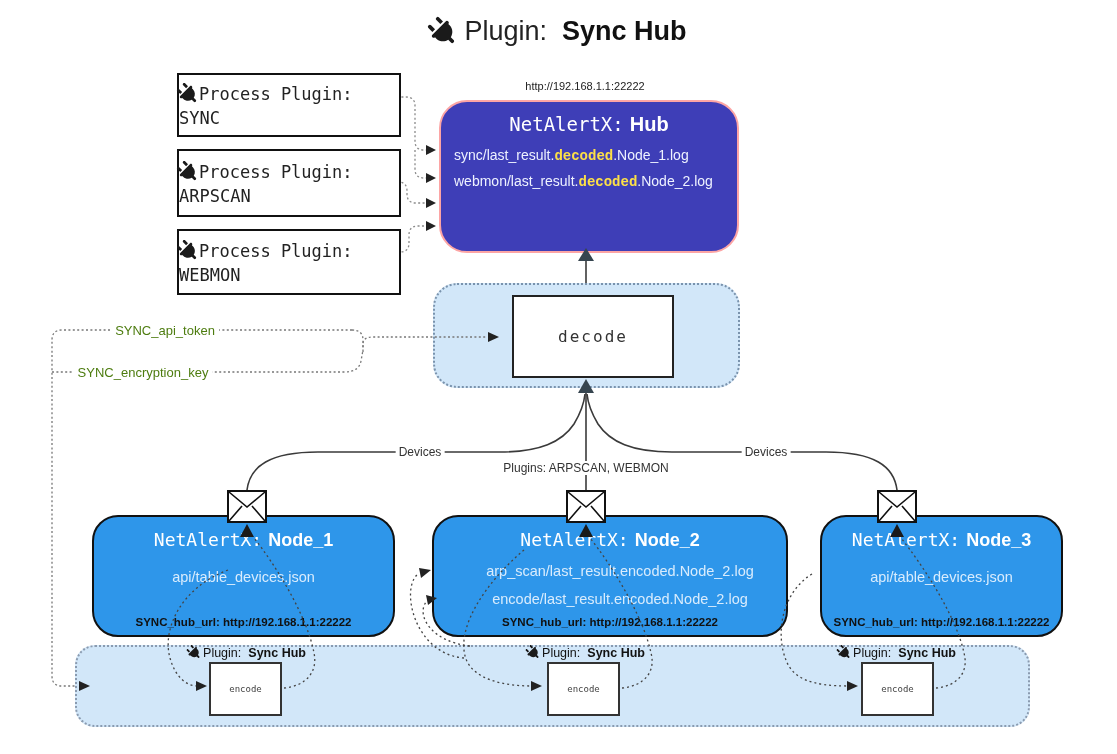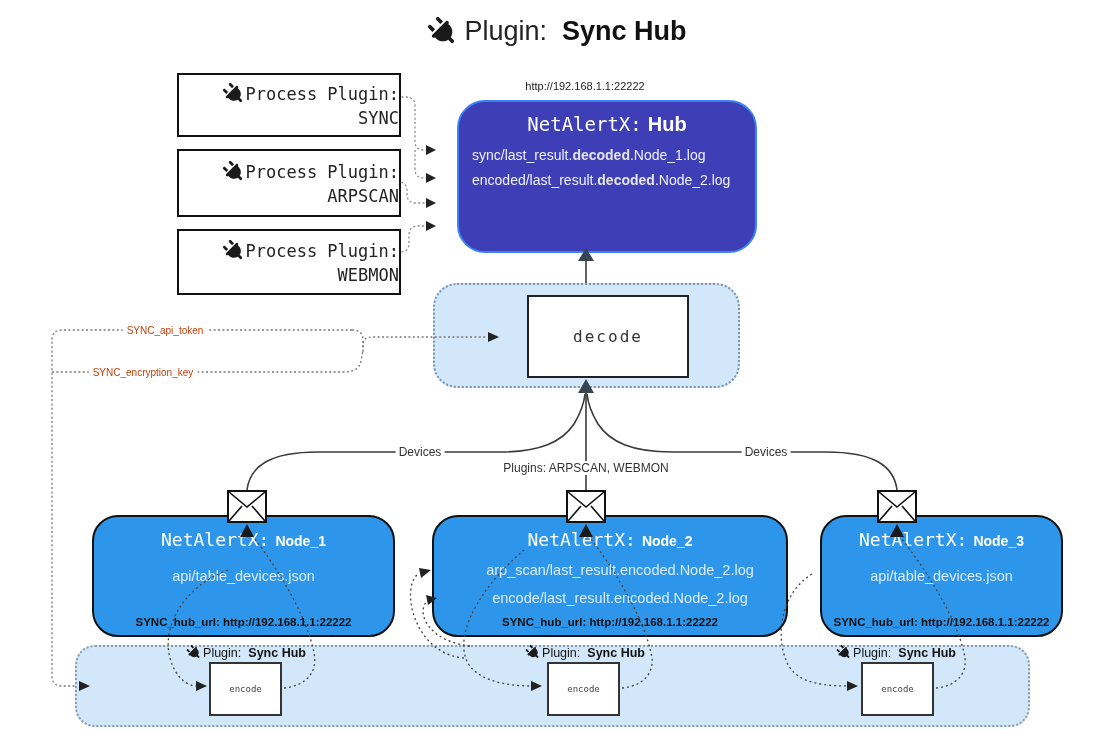--- a/index.html
+++ b/index.html
@@ -11,55 +11,55 @@
 
   
   .header{position:absolute;left:0;top:16px;width:100%;display:flex;align-items:center;
           justify-content:center;gap:8px;z-index:2;}
   .header .t-prefix{font-size:27px;color:#222;}
   .header .t-name{font-size:27px;font-weight:bold;color:#111;margin-left:7px;}
   .plug{display:inline-block;transform:rotate(-45deg);line-height:0;}
 
   
   .pbox{position:absolute;left:177px;width:220px;background:#fff;border:2px solid #111;
-        z-index:1;display:flex;flex-direction:column;align-items:flex-end;justify-content:center;
+        z-index:1;display:flex;flex-direction:column;align-items:flex-start;justify-content:center;
         font-family:"DejaVu Sans Mono",monospace;font-size:17px;color:#222;}
   .pbox .l1{display:flex;align-items:center;gap:2px;}
   .pbox .l2{margin-top:3px;}
 
   
   .hub-url{position:absolute;left:435px;top:80px;width:300px;text-align:center;
            font-size:11px;font-weight:400;color:#222;z-index:2;}
-  .hub{position:absolute;left:457px;top:100px;width:300px;height:153px;background:#3e3eb7;
-       border:2px solid #3b82f6;border-radius:28px;z-index:1;box-sizing:border-box;}
+  .hub{position:absolute;left:439px;top:100px;width:300px;height:153px;background:#3e3eb7;
+       border:2px solid #fca5a5;border-radius:28px;z-index:1;box-sizing:border-box;}
   .hub-title{text-align:center;margin-top:11px;color:#fff;}
   .hub-title .mono{font-family:"DejaVu Sans Mono",monospace;font-size:19px;}
   .hub-title .bold{font-weight:bold;font-size:20px;margin-left:6px;}
   .hub-logs{margin:7px 0 0 13px;font-size:14px;color:#eef2ff;line-height:24.5px;}
-  .hub-logs b{color:#e5e5e5;}
+  .hub-logs b{color:#fde047;font-family:Liberation Mono, monospace;}
 
   
   .panel{position:absolute;background:#d2e7f9;border:2px dotted #7a93ad;box-sizing:border-box;z-index:1;}
   .decode-wrap{left:433px;top:283px;width:307px;height:105px;border-radius:24px;}
-  .decode-box{position:absolute;left:527px;top:295px;width:162px;height:83px;background:#fff;
+  .decode-box{position:absolute;left:512px;top:295px;width:162px;height:83px;background:#fff;
               border:2px solid #222;z-index:2;display:flex;align-items:center;justify-content:center;
               font-family:"DejaVu Sans Mono",monospace;font-size:16px;letter-spacing:2px;color:#333;box-sizing:border-box;}
 
   
   .line-label{position:absolute;transform:translate(-50%,-50%);background:#fff;padding:0 4px;
-              font-size:10px;color:#c2410c;z-index:2;white-space:nowrap;}
+              font-size:13px;color:#4d7c0f;z-index:2;white-space:nowrap;}
   .edge-label{position:absolute;transform:translate(-50%,-50%);background:#fff;padding:0 3px;
               font-size:12px;color:#333;z-index:2;white-space:nowrap;}
 
   
   .node{position:absolute;top:515px;height:122px;background:#2e96ea;border:2px solid #111;
         border-radius:26px;z-index:1;box-sizing:border-box;}
   .node-title{text-align:center;margin-top:12px;color:#fff;white-space:nowrap;}
   .node-title .mono{font-family:"DejaVu Sans Mono",monospace;font-size:18px;}
-  .node-title .bold{font-weight:bold;font-size:14px;margin-left:6px;}
+  .node-title .bold{font-weight:bold;font-size:18px;margin-left:6px;}
   .node-files{text-align:center;color:#d9ecfd;font-size:14.5px;margin-top:12px;line-height:28px;}
   .node-files.two{margin-top:6px;padding-left:20px;}
   .node-url{position:absolute;bottom:7px;left:0;width:100%;text-align:center;
             font-size:11.5px;font-weight:600;color:#111;}
 
   
   .strip{left:75px;top:645px;width:955px;height:82px;border-radius:20px;border-color:#8a9bb0;}
   .enc-label{position:absolute;top:645px;transform:translateX(-50%);display:flex;align-items:center;
              gap:3px;font-size:12.5px;color:#111;z-index:2;white-space:nowrap;}
   .enc-label .bold{font-weight:bold;margin-left:4px;}
@@ -134,21 +134,21 @@
     <span class="l2">WEBMON</span>
   </div>
 
   <div class="hub-url">http://192.168.1.1:22222</div>
   <div class="hub">
     <div class="hub-title">
       <span class="mono">NetAlertX:</span><span class="bold">Hub</span>
     </div>
     <div class="hub-logs">
       <div><span>sync/last_result.</span><b>decoded</b><span>.Node_1.log</span></div>
-      <div><span>encoded/last_result.</span><b>decoded</b><span>.Node_2.log</span></div>
+      <div><span>webmon/last_result.</span><b>decoded</b><span>.Node_2.log</span></div>
     </div>
   </div>
 
   <div class="panel decode-wrap"></div>
   <div class="decode-box">decode</div>
 
   <div class="line-label" style="left:165px;top:330px;">SYNC_api_token</div>
   <div class="line-label" style="left:143px;top:372px;">SYNC_encryption_key</div>
 
   <div class="edge-label" style="left:420px;top:452px;">Devices</div>

